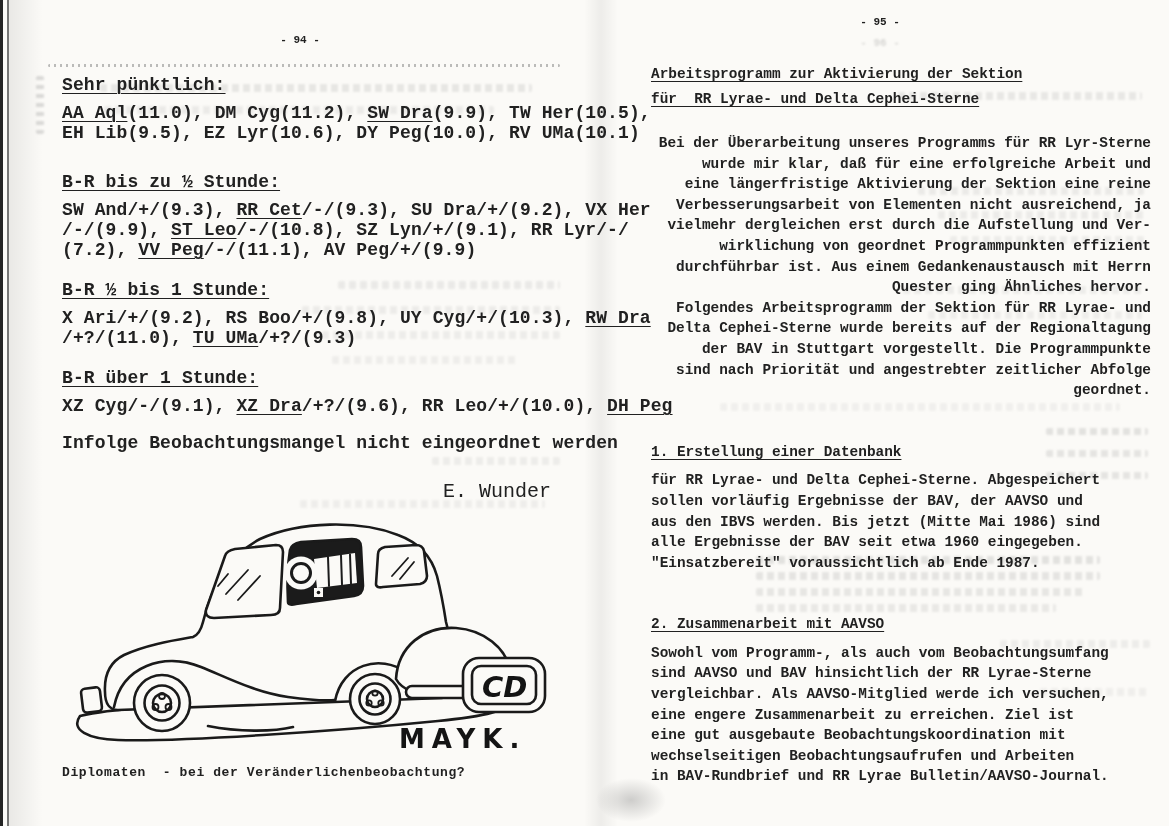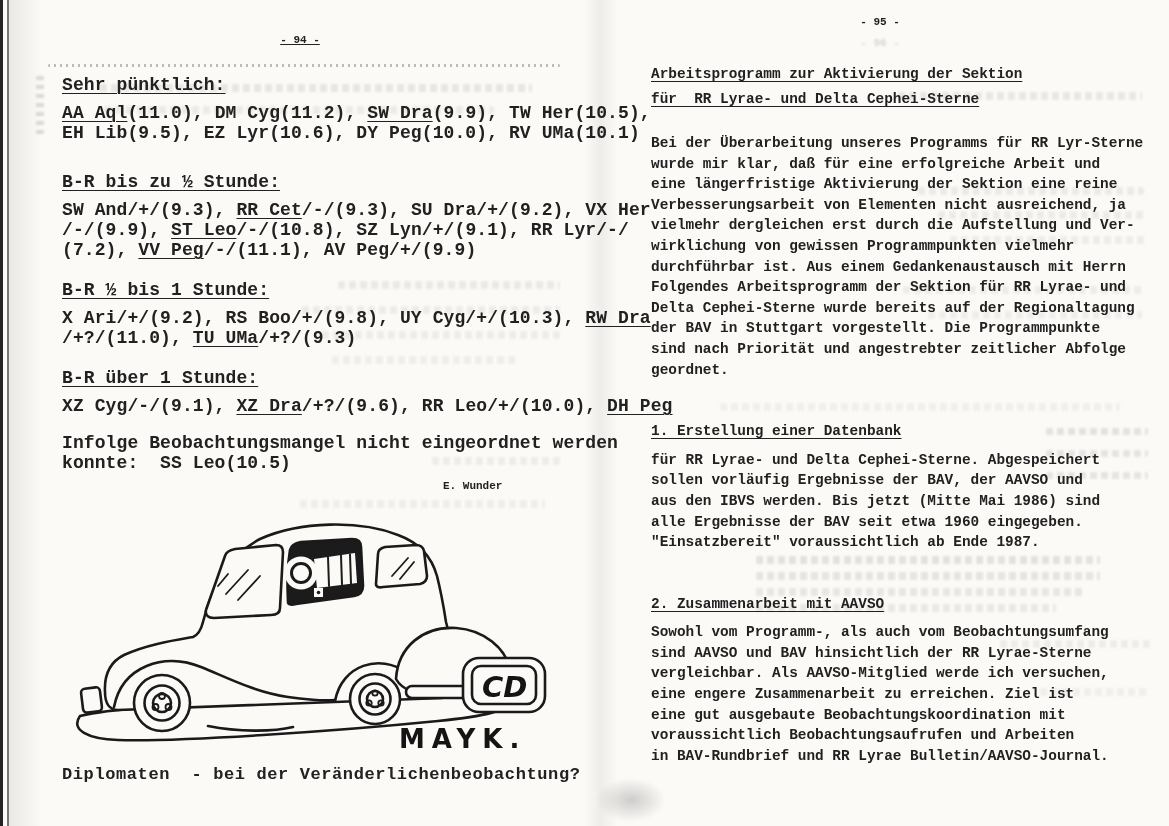--- a/index.html
+++ b/index.html
@@ -22,30 +22,30 @@
   
   .lline{font-weight:700;font-size:18px;line-height:20px;white-space:pre;letter-spacing:.1px;}
   .rline{font-weight:700;font-size:14.4px;line-height:20.6px;white-space:pre;}
   .title-line{line-height:25px;}
   .u{text-decoration:underline;text-underline-offset:3px;text-decoration-thickness:1.3px;}
   .heading{margin-bottom:8px;}
   #left-col{position:absolute;left:62px;top:75px;width:510px;}
   #left-sections .sec + .sec{margin-top:20px;}
   #left-sections .sec:nth-of-type(2){margin-top:29px;}
   #left-note{margin-top:17px;}
-  .author{position:absolute;left:443px;top:480px;font-weight:700;font-size:11px;}
+  .author{position:absolute;left:443px;top:480px;font-weight:400;font-size:20px;}
   .pagenum{position:absolute;font-weight:700;font-size:11px;text-align:center;}
-  #pagenum-left{left:40px;top:34px;width:520px;text-decoration:underline;}
+  #pagenum-left{left:40px;top:34px;width:520px;}
   #pagenum-right{left:660px;top:16px;width:440px;}
   #pagenum-bleed{left:660px;top:37px;width:440px;opacity:.22;filter:blur(1px);color:#555;}
   #right-col{position:absolute;left:651px;top:62px;width:500px;}
-  #right-intro{margin-top:21px;}
+  #right-intro{margin-top:21px;text-align:right;}
   .rsec{margin-top:41px;}
   #car{position:absolute;left:58px;top:514px;}
-  .caption{position:absolute;left:62px;top:765px;font-weight:700;font-size:17px;letter-spacing:.6px;white-space:pre;}
+  .caption{position:absolute;left:62px;top:765px;font-weight:700;font-size:13px;letter-spacing:.6px;white-space:pre;}
 </style>
 </head>
 <body>
 
 <div class="scan">
 
   <div class="edge1"></div>
   <div class="edge2"></div>
   <div class="edge-shade"></div>
   <div class="gutter"></div>
@@ -98,21 +98,20 @@
           <div class="lline"><span>X Ari/+/(9.2), RS Boo/+/(9.8), UY Cyg/+/(10.3), </span><span class="u">RW Dra</span></div>
           <div class="lline"><span>/+?/(11.0), </span><span class="u">TU UMa</span><span>/+?/(9.3)</span></div>
         </div>
         <div class="sec">
           <div class="lline heading"><span class="u">B-R über 1 Stunde:</span></div>
           <div class="lline"><span>XZ Cyg/-/(9.1), </span><span class="u">XZ Dra</span><span>/+?/(9.6), RR Leo/+/(10.0), </span><span class="u">DH Peg</span></div>
         </div>
       </div>
     <div id="left-note">
         <div class="lline"><span>Infolge Beobachtungsmangel nicht eingeordnet werden</span></div>
-        <div class="lline"><span>konnte:  SS Leo(10.5)</span></div>
       </div>
   </div>
 
   <div class="author">E. Wunder</div>
 
   <svg id="car" width="505" height="252" viewBox="0 0 505 252">
     <g fill="none" stroke="#1a1a1a" stroke-width="2.6" stroke-linecap="round" stroke-linejoin="round">
 
       <path fill="#fbfaf7" d="M 22 202 C 60 193, 120 192, 180 190 C 260 187, 340 182, 420 177
            C 440 176, 452 180, 451 188 C 450 196, 430 202, 380 207
@@ -196,22 +195,23 @@
     <div id="right-title">
         <div class="rline title-line"><span class="u">Arbeitsprogramm zur Aktivierung der Sektion</span></div>
         <div class="rline title-line"><span class="u">für  RR Lyrae- und Delta Cephei-Sterne</span></div>
       </div>
     <div id="right-intro">
         <div class="rline"><span>Bei der Überarbeitung unseres Programms für RR Lyr-Sterne</span></div>
         <div class="rline"><span>wurde mir klar, daß für eine erfolgreiche Arbeit und</span></div>
         <div class="rline"><span>eine längerfristige Aktivierung der Sektion eine reine</span></div>
         <div class="rline"><span>Verbesserungsarbeit von Elementen nicht ausreichend, ja</span></div>
         <div class="rline"><span>vielmehr dergleichen erst durch die Aufstellung und Ver-</span></div>
-        <div class="rline"><span>wirklichung von gewissen Programmpunkten vielmehr</span></div>
+        <div class="rline"><span>wirklichung von geordnet Programmpunkten effizient</span></div>
         <div class="rline"><span>durchführbar ist. Aus einem Gedankenaustausch mit Herrn</span></div>
+        <div class="rline"><span>Quester ging Ähnliches hervor.</span></div>
         <div class="rline"><span>Folgendes Arbeitsprogramm der Sektion für RR Lyrae- und</span></div>
         <div class="rline"><span>Delta Cephei-Sterne wurde bereits auf der Regionaltagung</span></div>
         <div class="rline"><span>der BAV in Stuttgart vorgestellt. Die Programmpunkte</span></div>
         <div class="rline"><span>sind nach Priorität und angestrebter zeitlicher Abfolge</span></div>
         <div class="rline"><span>geordnet.</span></div>
       </div>
     <div id="right-sections">
         <div class="rsec">
           <div class="rline heading"><span class="u">1. Erstellung einer Datenbank</span></div>
           <div class="rline"><span>für RR Lyrae- und Delta Cephei-Sterne. Abgespeichert</span></div>
@@ -220,19 +220,19 @@
           <div class="rline"><span>alle Ergebnisse der BAV seit etwa 1960 eingegeben.</span></div>
           <div class="rline"><span>"Einsatzbereit" voraussichtlich ab Ende 1987.</span></div>
         </div>
         <div class="rsec">
           <div class="rline heading"><span class="u">2. Zusammenarbeit mit AAVSO</span></div>
           <div class="rline"><span>Sowohl vom Programm-, als auch vom Beobachtungsumfang</span></div>
           <div class="rline"><span>sind AAVSO und BAV hinsichtlich der RR Lyrae-Sterne</span></div>
           <div class="rline"><span>vergleichbar. Als AAVSO-Mitglied werde ich versuchen,</span></div>
           <div class="rline"><span>eine engere Zusammenarbeit zu erreichen. Ziel ist</span></div>
           <div class="rline"><span>eine gut ausgebaute Beobachtungskoordination mit</span></div>
-          <div class="rline"><span>voraussichtlich Beobachtungsaufrufen und Arbeiten</span></div>
+          <div class="rline"><span>wechselseitigen Beobachtungsaufrufen und Arbeiten</span></div>
           <div class="rline"><span>in BAV-Rundbrief und RR Lyrae Bulletin/AAVSO-Journal.</span></div>
         </div>
       </div>
   </div>
 
 </div>
 
 </body></html>

